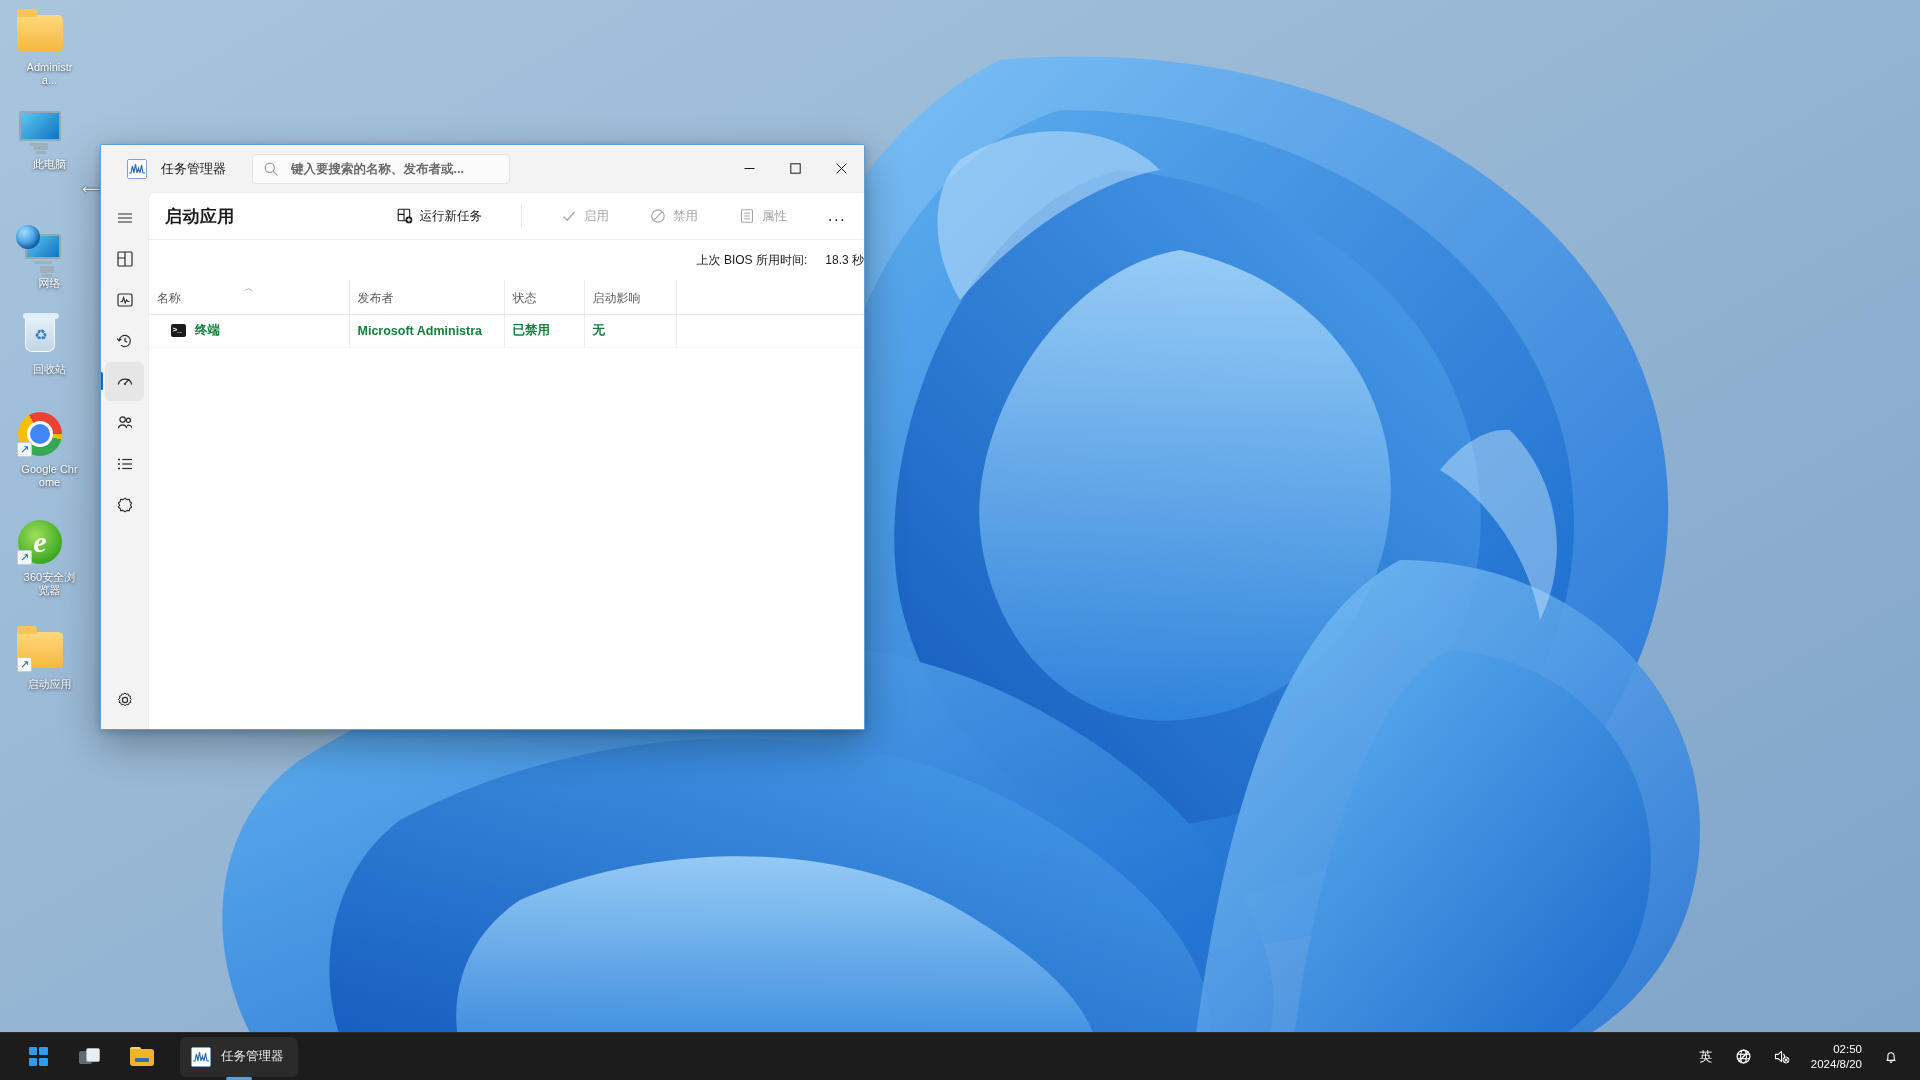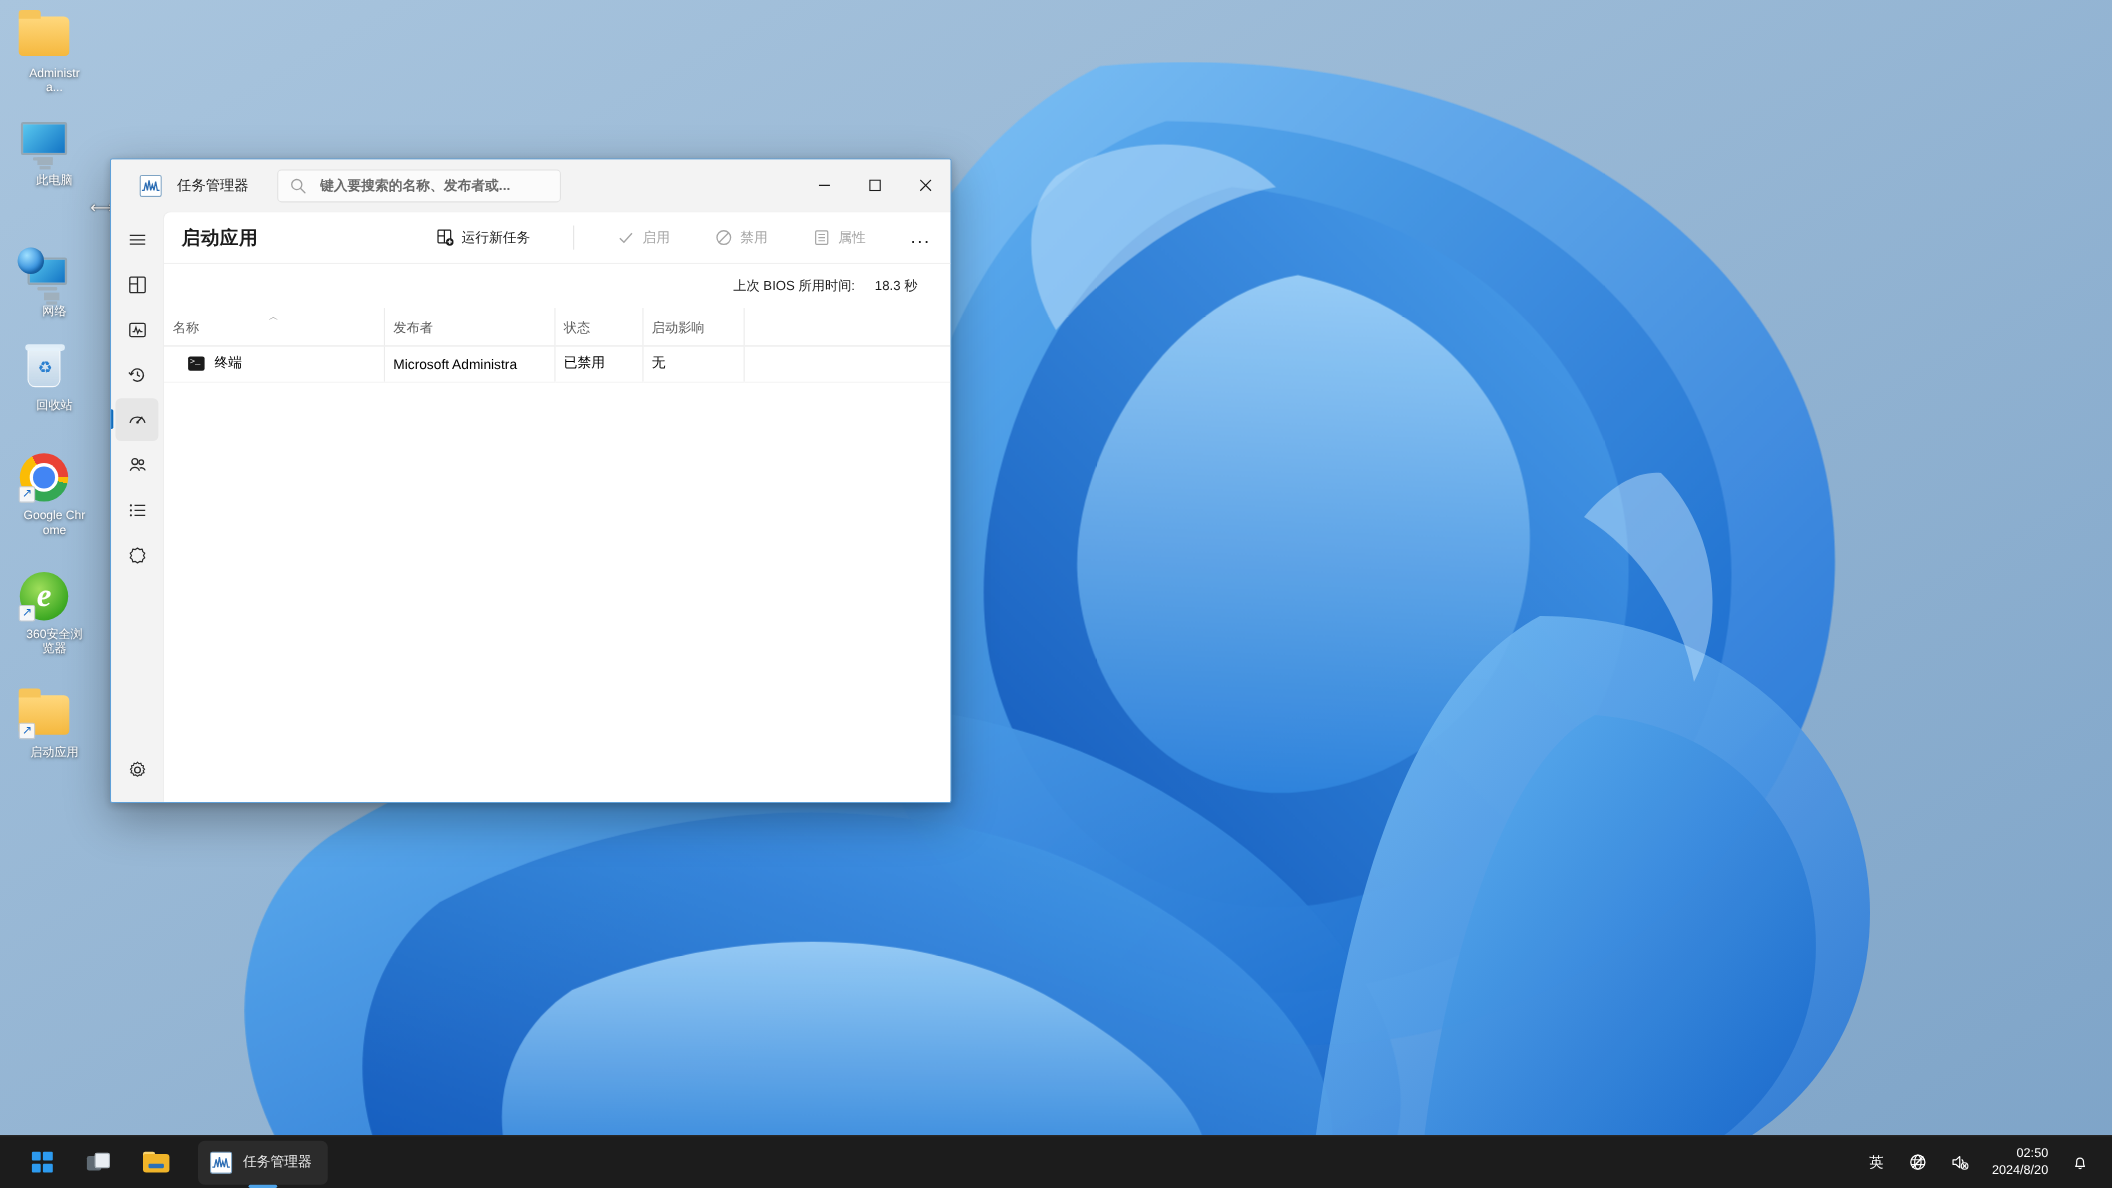--- a/index.html
+++ b/index.html
@@ -175,40 +175,40 @@
   .ellipsis-btn {
     width:34px;height:32px;border-radius:4px;display:flex;align-items:center;justify-content:center;
     cursor:default; margin-left:2px;
   }
   .ellipsis-btn span{
     font-size:17px;letter-spacing:1.5px;color:#1b1b1b;line-height:8px;
   }
 
   .bios-row {
     height:40px; display:flex; align-items:center; justify-content:flex-end;
-    padding-right:30px; font-size:12px; color:#1b1b1b;
+    font-size:12px; color:#1b1b1b;
   }
   .bios-row .v { margin-left:18px; }
 
   
   table.grid { width:100%; border-collapse:collapse; table-layout:fixed; }
   table.grid th {
     font-weight:normal; font-size:12px; color:#5d5d5d; text-align:left;
     padding:6px 0 7px 8px; position:relative;
     border-bottom:1px solid #e8e8e8;
     vertical-align:bottom; height:34px;
   }
   table.grid th + th { border-left:1px solid #ececec; }
   .sort-caret {
     position:absolute; left:50%; top:4px; transform:translateX(-50%);
     font-size:9px; color:#7a7a7a; line-height:9px;
   }
   table.grid td {
-    font-size:12.5px; color:#000000; padding:7px 0 7px 8px;
-    border-bottom:1px solid #f4f4f4; height:33px;
+    font-size:12.5px; color:#15803d; padding:7px 0 7px 8px;
+    border-bottom:1px solid #f4f4f4; height:33px;font-weight:bold;
   }
   table.grid td + td { border-left:1px solid #ececec; }
   .cell-name { display:flex; align-items:center; padding-left:14px; }
   .term-icon {
     width:15px;height:13px;margin-right:9px;flex:0 0 auto;
     background:#1b1b1b;border-radius:2px;position:relative;
   }
   .term-icon:after{
     content:">_";position:absolute;left:1.5px;top:-1px;color:#fff;font-size:8px;
     font-family:"Liberation Mono","DejaVu Sans Mono",monospace;line-height:14px;

